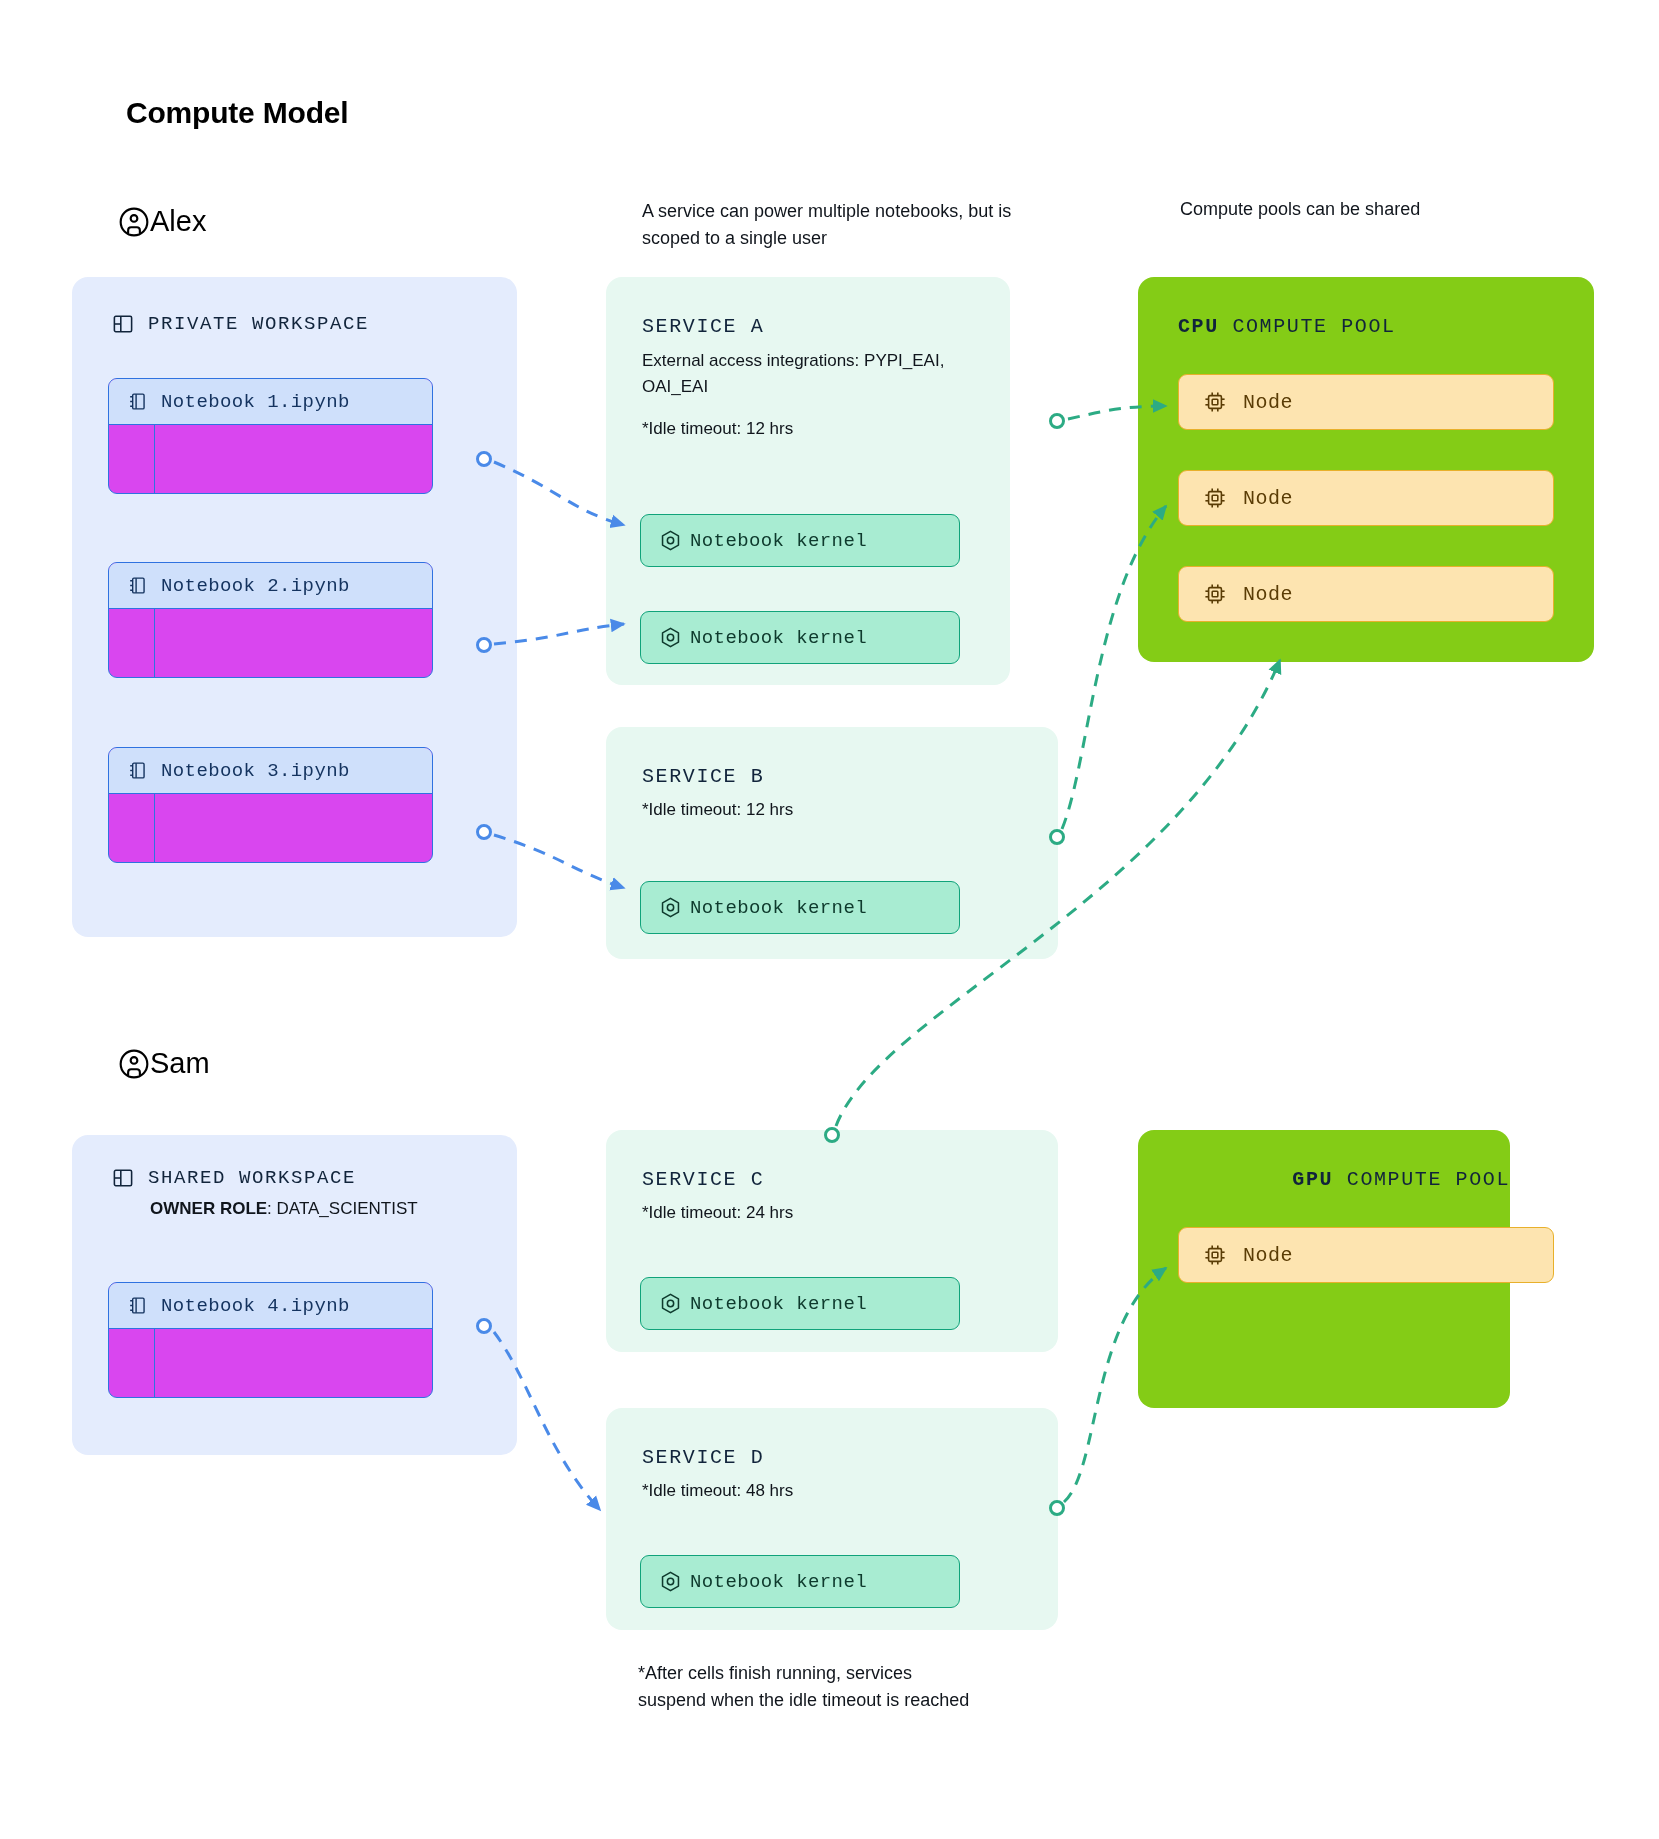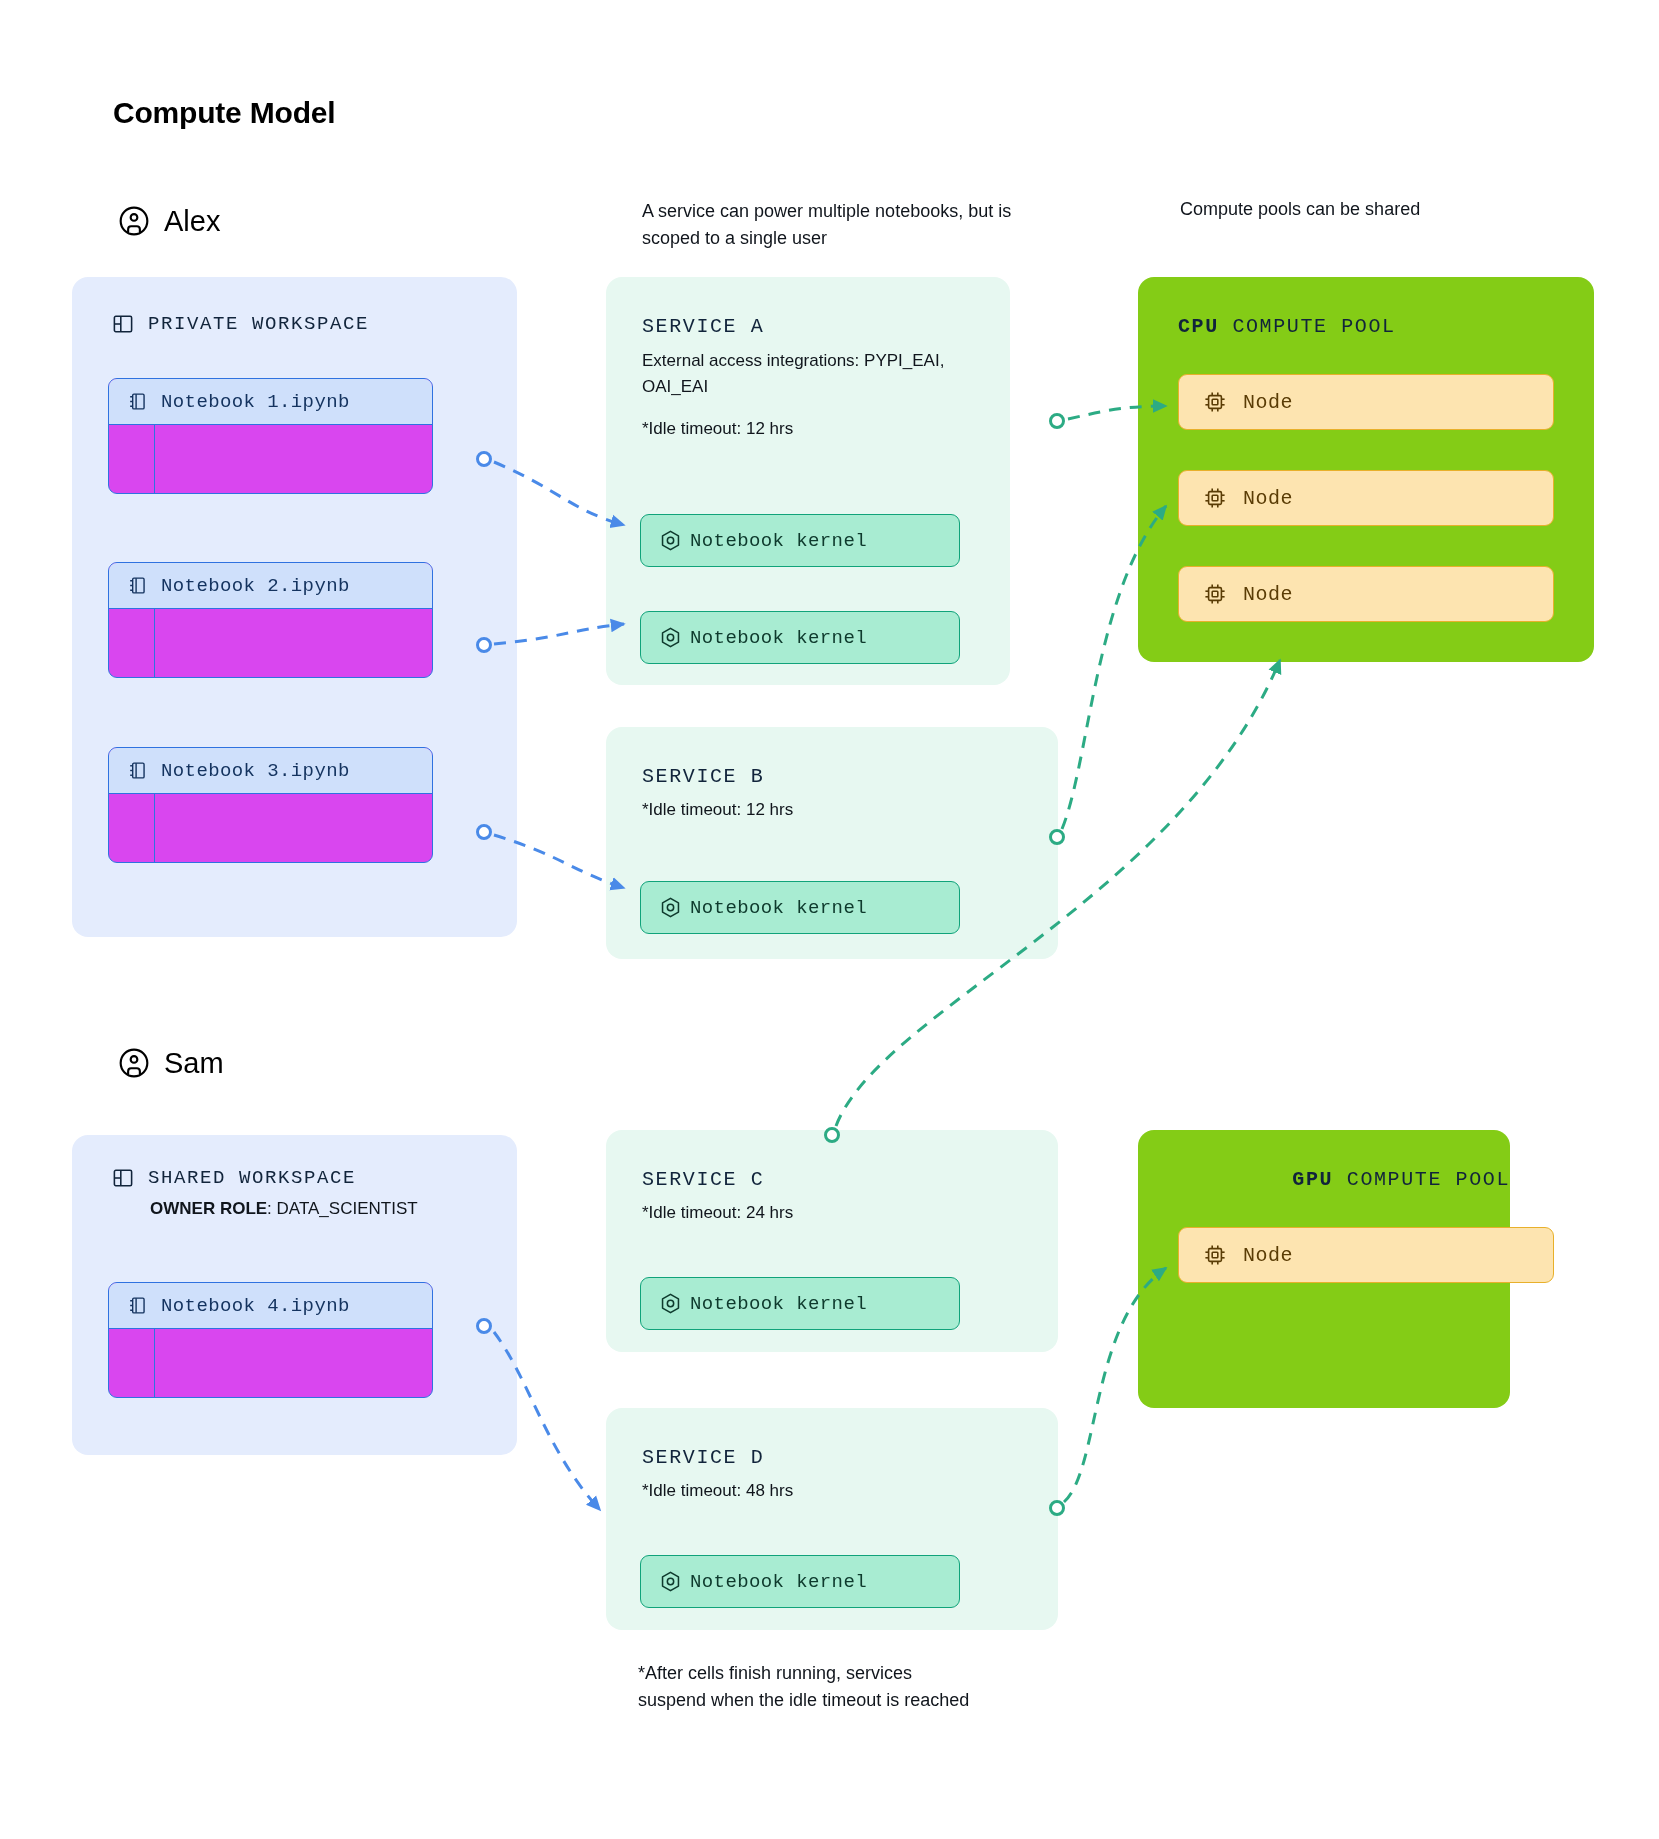--- a/index.html
+++ b/index.html
@@ -4,26 +4,26 @@
 <style>
   html,body{margin:0;padding:0;background:#ffffff;}
   body{
     width:1659px;height:1839px;position:relative;overflow:hidden;
     font-family:"Liberation Sans",sans-serif;color:#10151c;
   }
   .mono{font-family:"Liberation Mono",monospace;}
 
   
   #page-title{
-    position:absolute;left:113px;top:96px;
+    position:absolute;left:126px;top:96px;
     font-size:30px;font-weight:bold;letter-spacing:-.2px;color:#000;
   }
 
   
-  .user-head{position:absolute;display:flex;align-items:flex-start;gap:14px;}
+  .user-head{position:absolute;display:flex;align-items:center;gap:0;}
   .user-head .uname{font-size:29px;color:#000;}
   .user-icon{width:32px;height:32px;display:block;}
 
   
   .workspace{
     position:absolute;background:#e4ecfd;border-radius:16px;
   }
   .ws-head{
     display:flex;align-items:center;gap:14px;
     padding:36px 0 0 40px;

